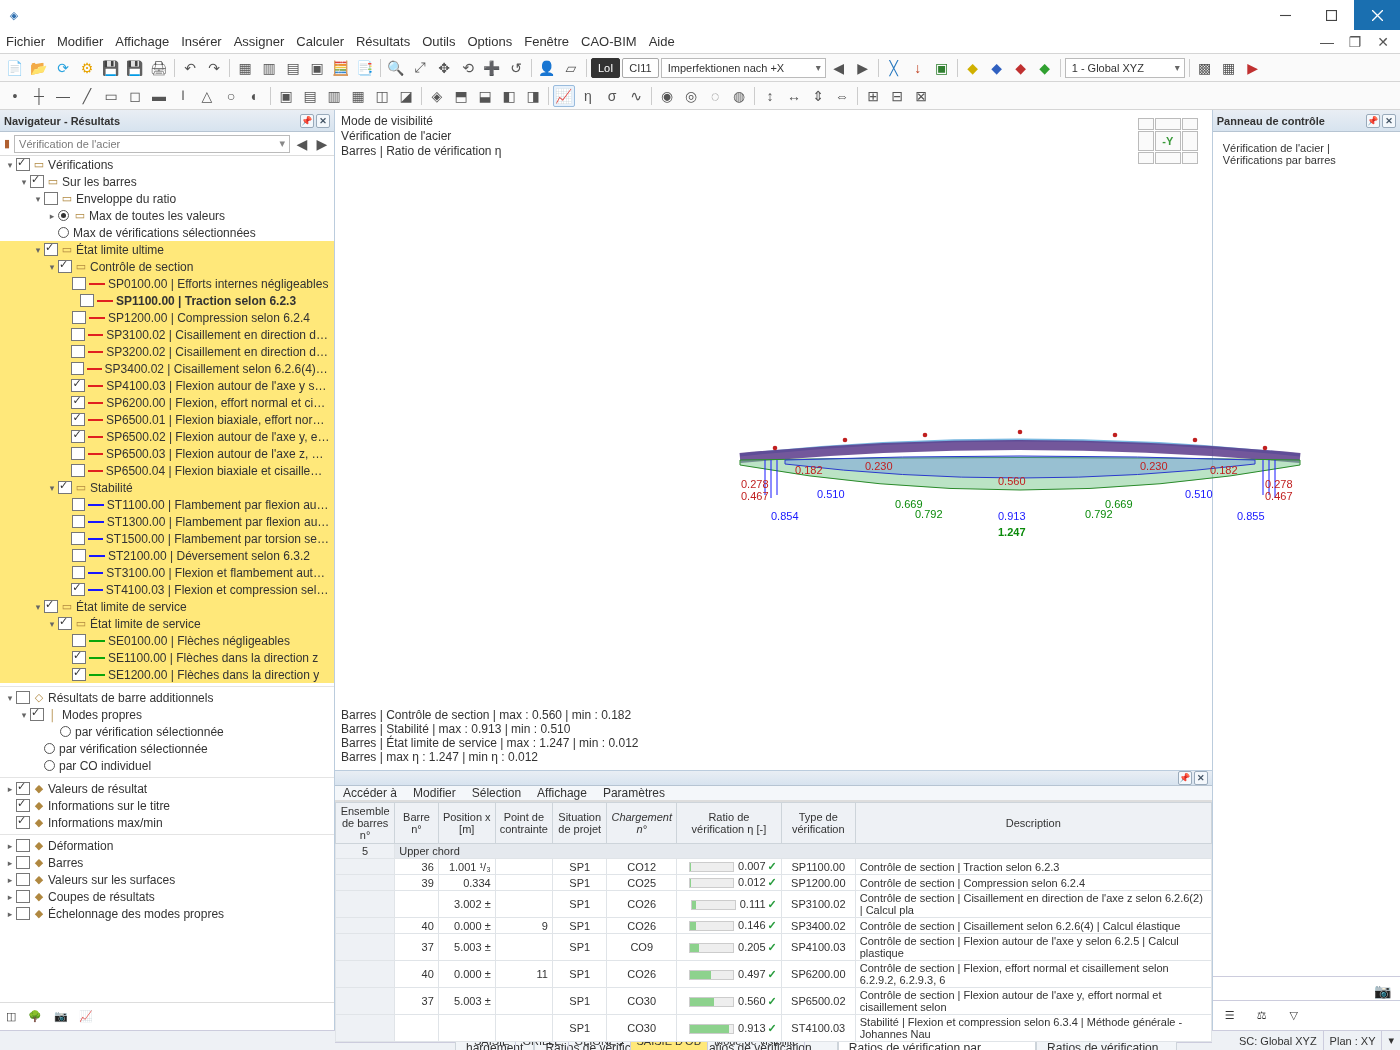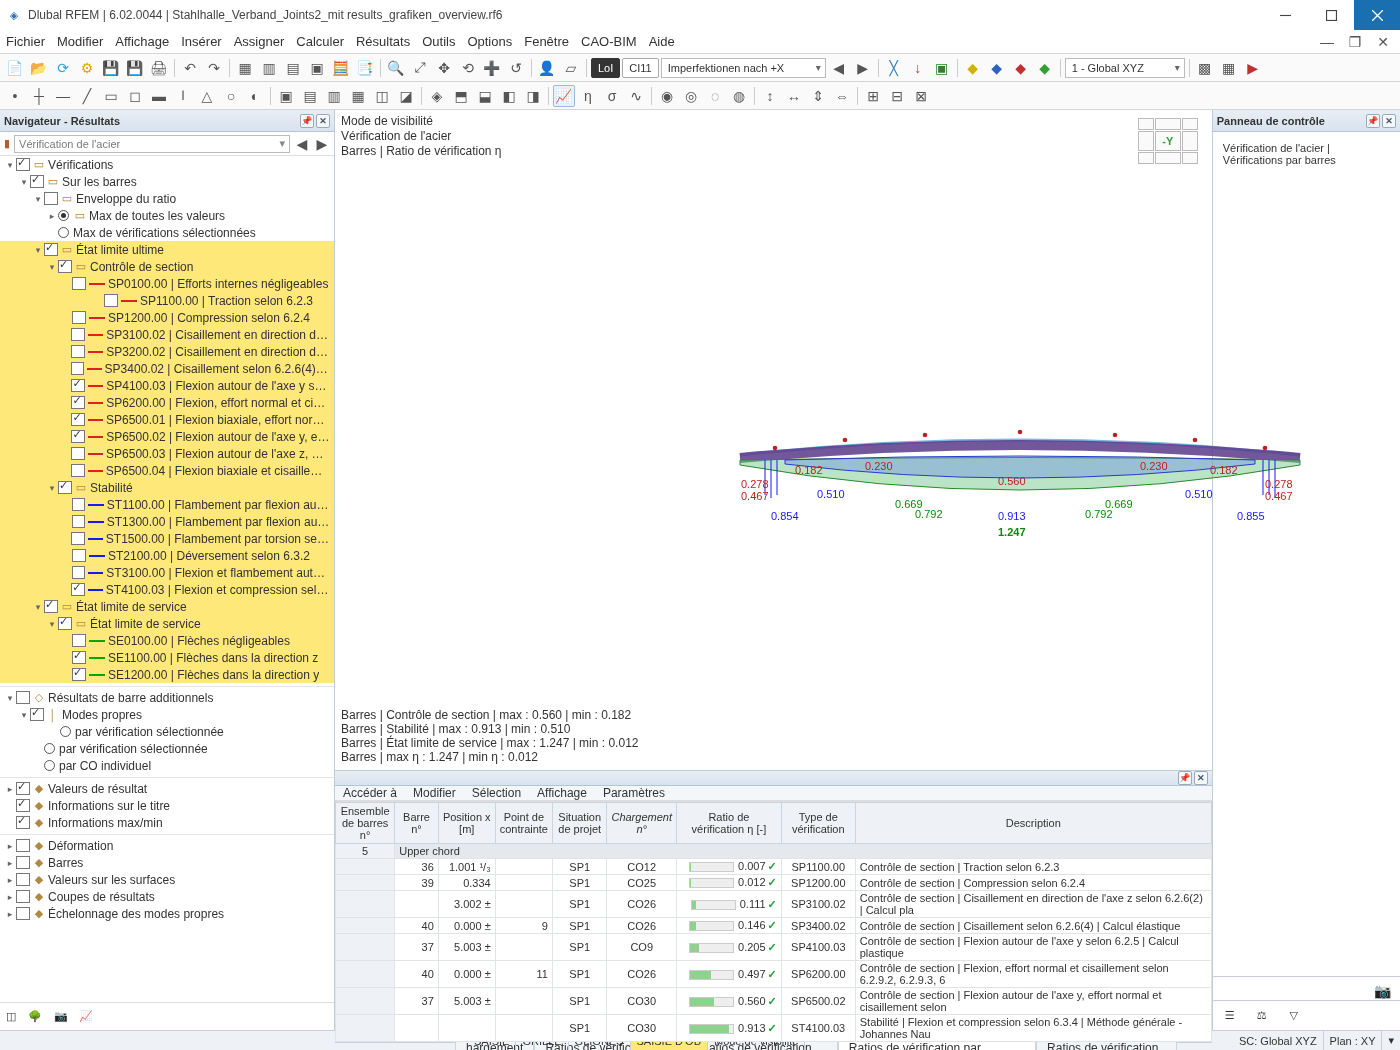--- a/index.html
+++ b/index.html
@@ -79,21 +79,20 @@
   .statusbar .sbtn { padding:0 6px; height:100%; display:flex; align-items:center; border-right:1px solid #ccd; }
   .statusbar .sbtn.hl { background:#ffe87a; }
   .statusbar .spread { flex:1; }
   .navfoot { height:28px; border-top:1px solid #ddd; display:flex; align-items:center; gap:12px; padding:0 6px; }
 </style>
 </head>
 <body>
 
 <div class="titlebar">
   <span class="icon">◈</span>
-  <span class="title">Dlubal RFEM | 6.02.0044 | Stahlhalle_Verband_Joints2_mit results_grafiken_overview.rf6</span>
   <div class="winbtns">
     <div class="winbtn">
         <svg viewBox="0 0 10 10">
           <path d="M0 5h10" stroke="#444" stroke-width="1"></path>
         </svg>
       </div>
     <div class="winbtn">
         <svg viewBox="0 0 10 10">
           <rect x="0.5" y="0.5" width="9" height="9" fill="none" stroke="#444"></rect>
         </svg>
@@ -283,21 +282,21 @@
           <span class="cb checked"></span>
           <span class="ico">▭</span>
           <span class="txt">Contrôle de section</span>
         </div>
         <div class="row hl" style="padding-left: 60px;">
           <span class="tw"></span>
           <span class="cb"></span>
           <span class="line" style="background: rgb(224, 32, 32);"></span>
           <span class="txt">SP0100.00 | Efforts internes négligeables</span>
         </div>
-        <div class="row hl" style="padding-left: 92px;">
+        <div class="row hl" style="padding-left: 68px; font-weight: bold;">
           <span class="tw"></span>
           <span class="cb"></span>
           <span class="line" style="background: rgb(224, 32, 32);"></span>
           <span class="txt">SP1100.00 | Traction selon 6.2.3</span>
         </div>
         <div class="row hl" style="padding-left: 60px;">
           <span class="tw"></span>
           <span class="cb"></span>
           <span class="line" style="background: rgb(224, 32, 32);"></span>
           <span class="txt">SP1200.00 | Compression selon 6.2.4</span>

